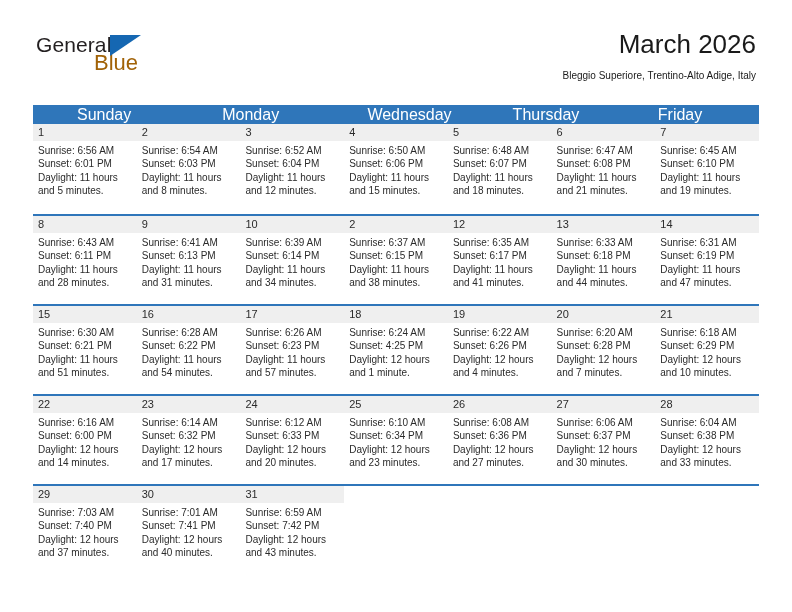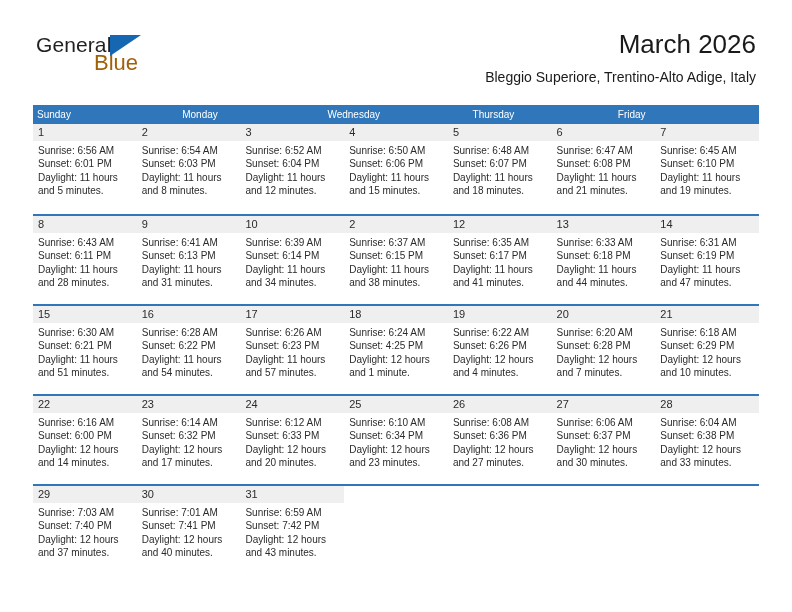--- a/index.html
+++ b/index.html
@@ -64,21 +64,21 @@
     text-align: right;
   }
   .month-title {
     font-size: 26px;
     color: #1a1a1a;
     line-height: 1.1;
     font-weight: normal;
     margin: 0;
   }
   .location-title {
-    font-size: 14px;
+    font-size: 10px;
     color: #1a1a1a;
     margin: 11px 0 0 0;
     font-weight: normal;
     line-height: 1.1;
   }
 
   
   .calendar {
     position: absolute;
     left: 33px;
@@ -86,25 +86,26 @@
     width: 726px;
   }
   .cal-head {
     display: flex;
     background: #2f76ba;
     height: 19px;
   }
   .cal-head .dow {
     flex: 1 1 0;
     color: #ffffff;
-    font-size: 10px;
+    font-size: 16px;
     line-height: 19px;
     padding-left: 4px;
     white-space: nowrap;
     overflow: hidden;
+    margin-left: 40px;
   }
   .cal-row {
     display: flex;
     border-top: 2px solid #2f76ba;
     margin-top: 9px;
     height: 81px;
   }
   .cal-row.first {
     border-top: none;
     margin-top: 0;

